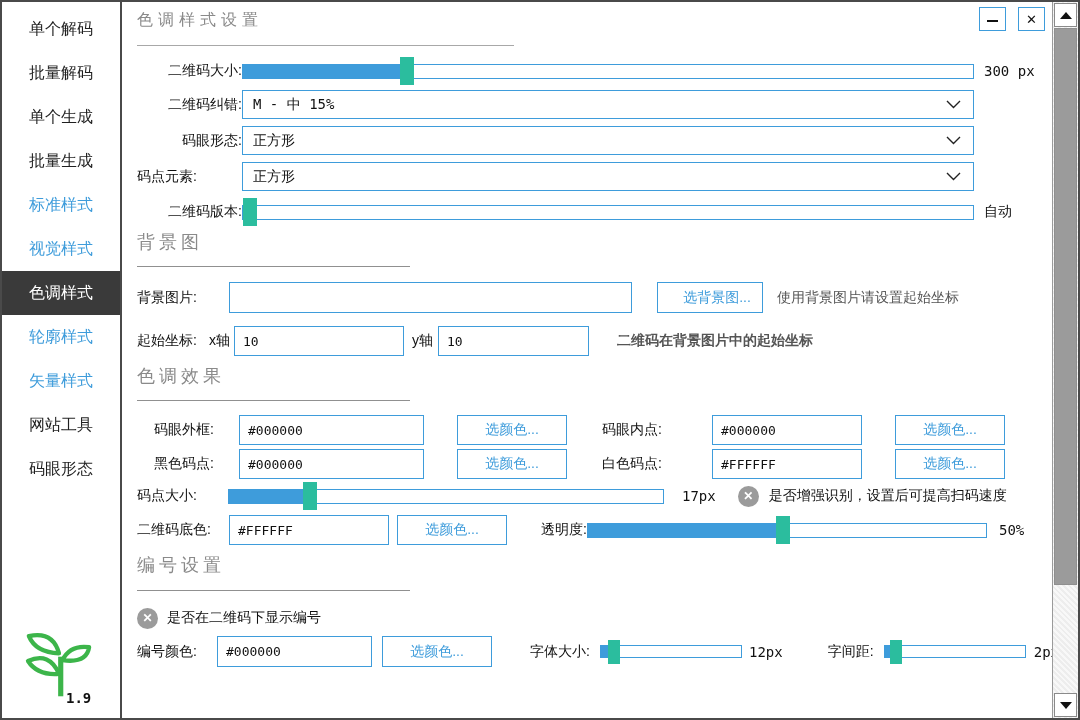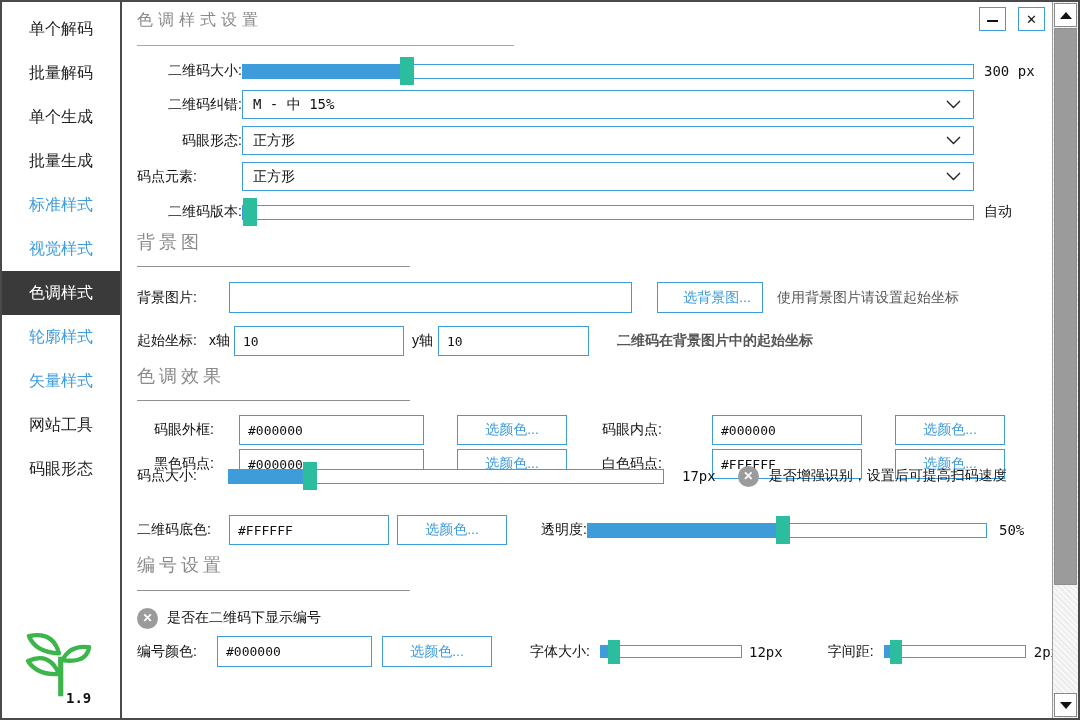--- a/index.html
+++ b/index.html
@@ -168,21 +168,21 @@
 
     <div class="row" style="left:30px;top:447px;height:30px;">
       <span class="lbl" style="width:85px;">黑色码点:</span>
       <input class="tinput" style="width: 185px;" value="#000000">
       <div class="btn" style="width:110px;margin-left:33px;">选颜色...</div>
       <span class="lbl" style="width:75px;margin-left:35px;">白色码点:</span>
       <input class="tinput" style="width: 150px; margin-left: 35px;" value="#FFFFFF">
       <div class="btn" style="width:110px;margin-left:33px;">选颜色...</div>
     </div>
 
-    <div class="row" style="left:13px;top:460px;height:28px;">
+    <div class="row" style="left:13px;top:480px;height:28px;">
       <span class="lbl" style="width:91px;">码点大小:</span>
       <div class="slider" style="width:436px;">
         <div class="fill" style="width: 18.6%;"></div>
         <div class="handle" style="left: 18.6%;"></div>
       </div>
       <span class="val" style="margin-left:18px;">17px</span>
       <span class="xicon" style="margin-left:22px;">✕</span>
       <span class="lbl" style="margin-left:10px;">是否增强识别，设置后可提高扫码速度</span>
     </div>
 

